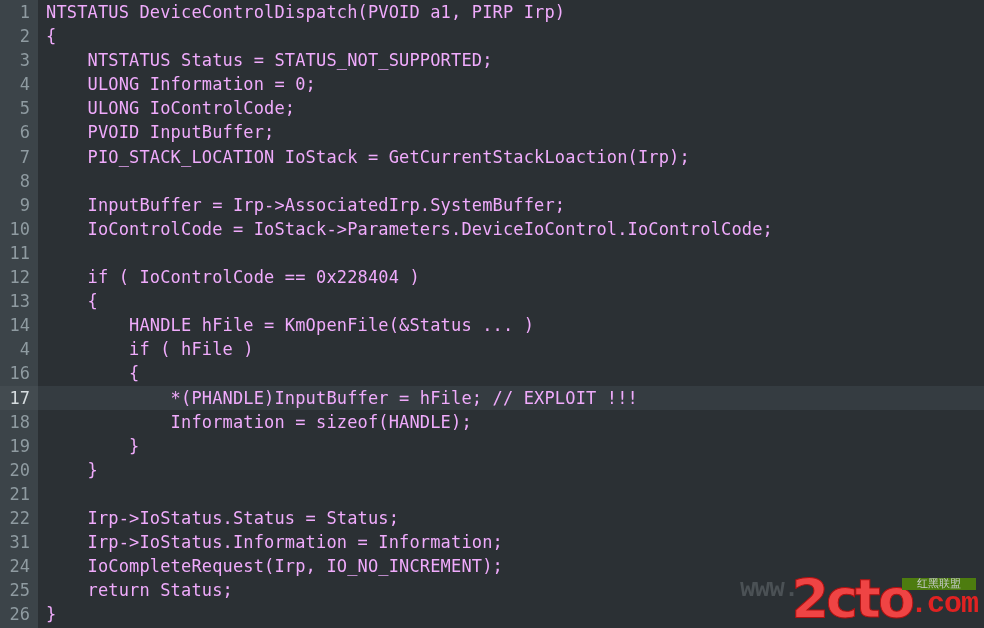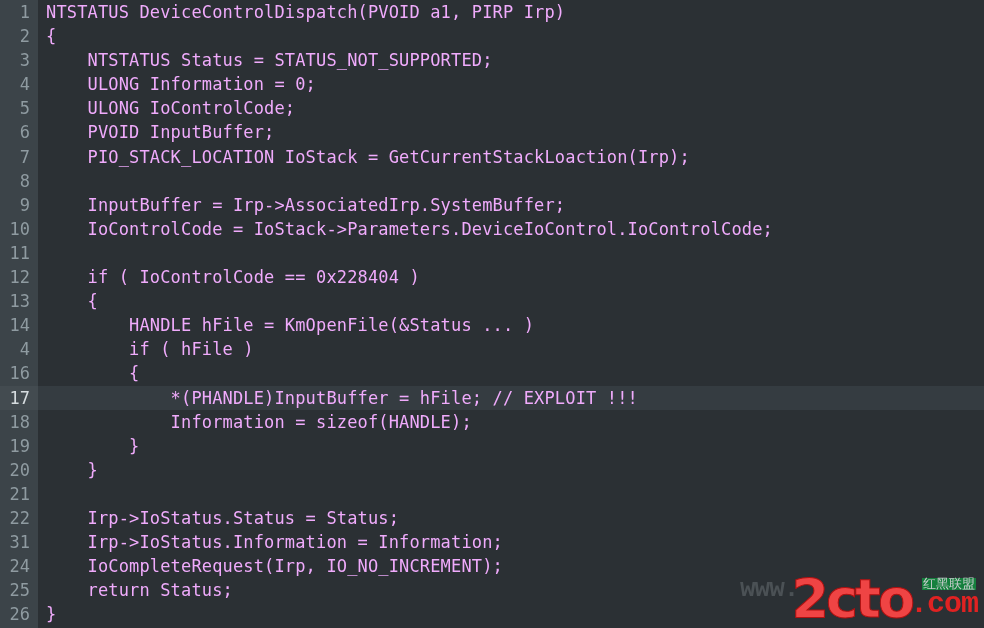--- a/index.html
+++ b/index.html
@@ -148,24 +148,24 @@
     line-height: 1;
     margin-left: -2px;
     padding-bottom: 3px;
   }
 
   #wm-cn {
     position: absolute;
     right: 4px;
     bottom: 36px;
     font-family: "DejaVu Sans", "Liberation Sans", sans-serif;
-    font-size: 13px;
+    font-size: 11px;
     color: #c8cccd;
-    background: #15803d;
-    padding: 0 1px;
+    background: #4d7c0f;
+    padding: 0 15px;
     letter-spacing: 0px;
     line-height: 12px;
     white-space: nowrap;
   }
 </style>
 </head>
 <body>
 
 <div id="editor">
 

